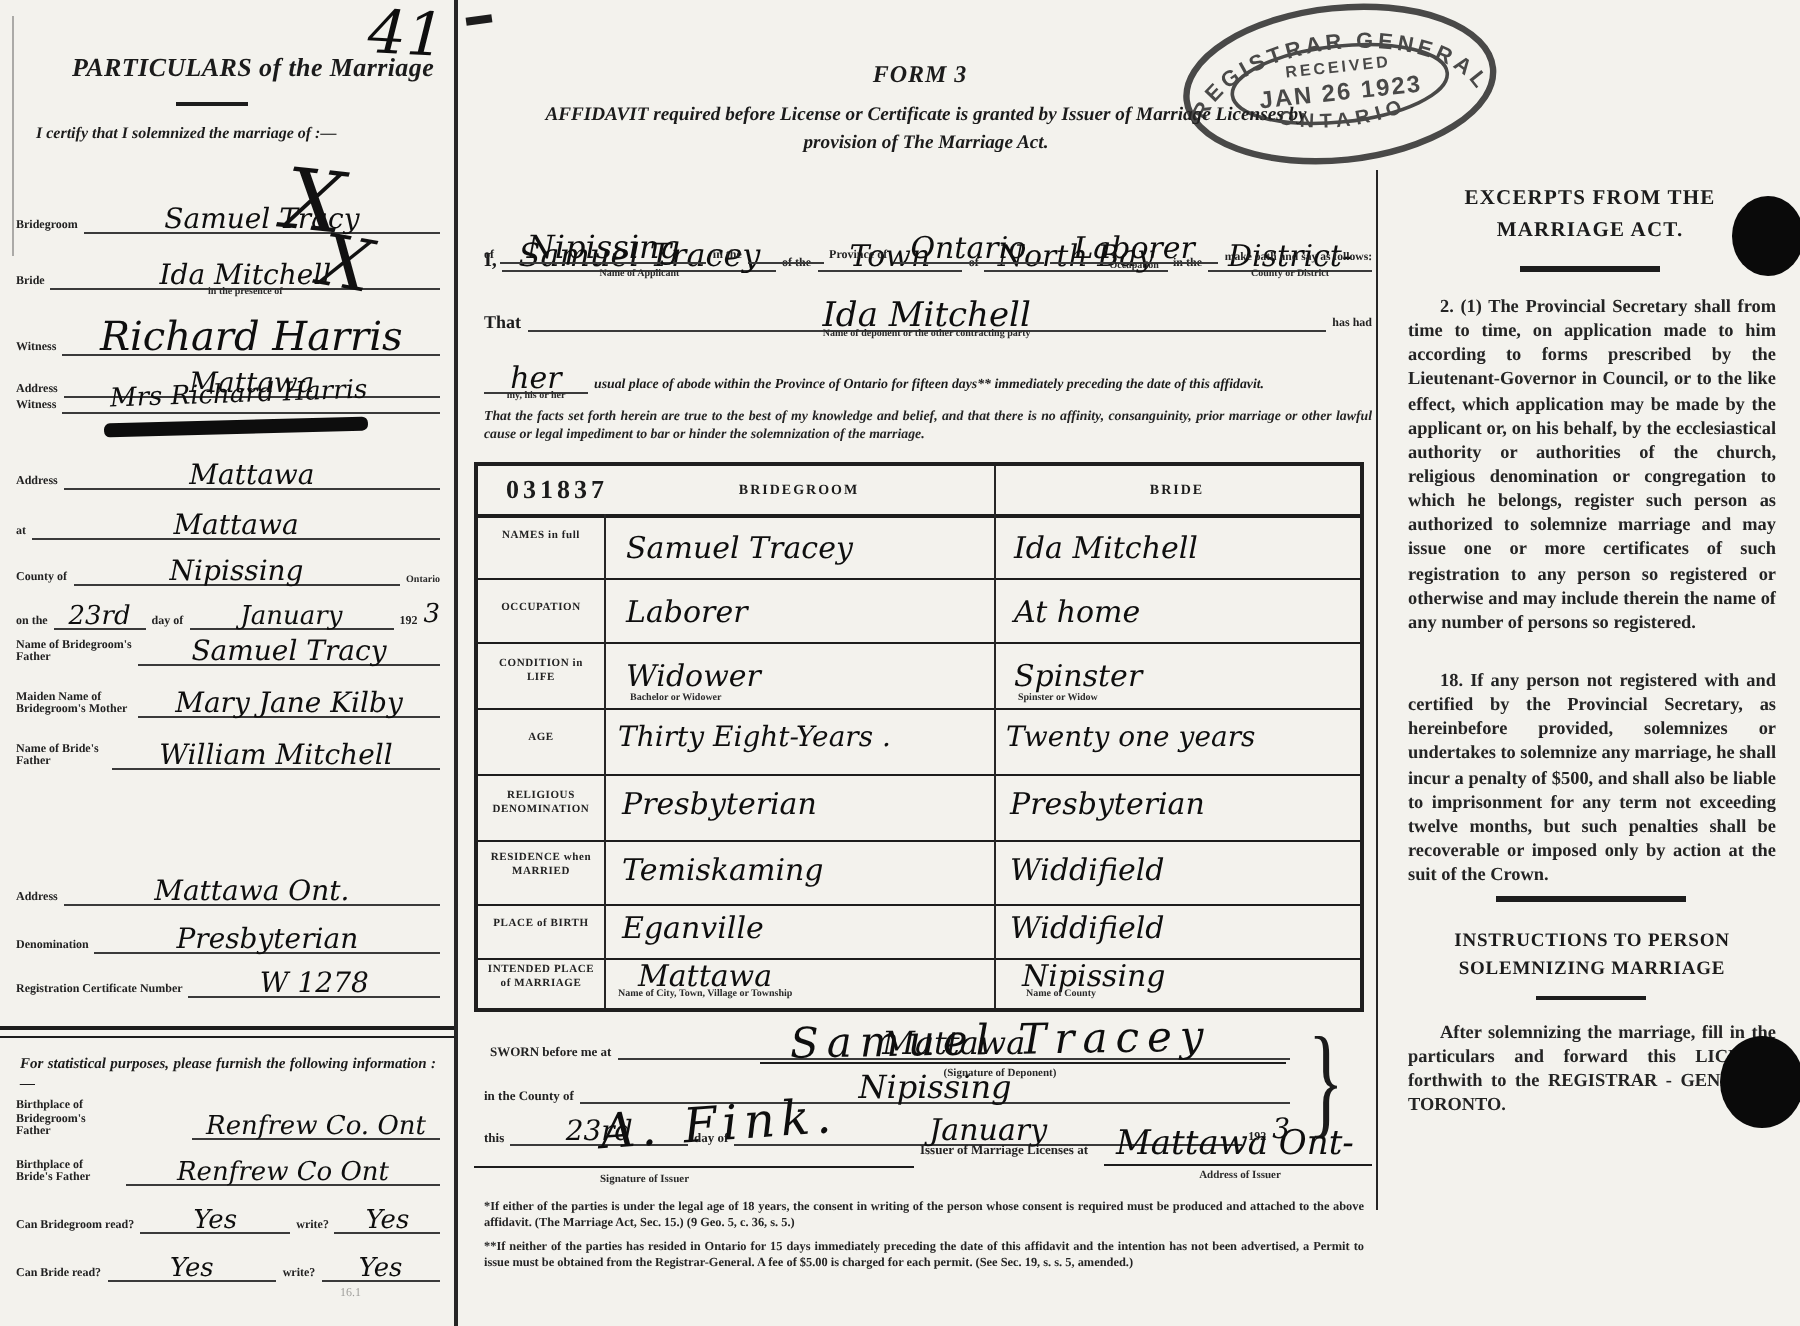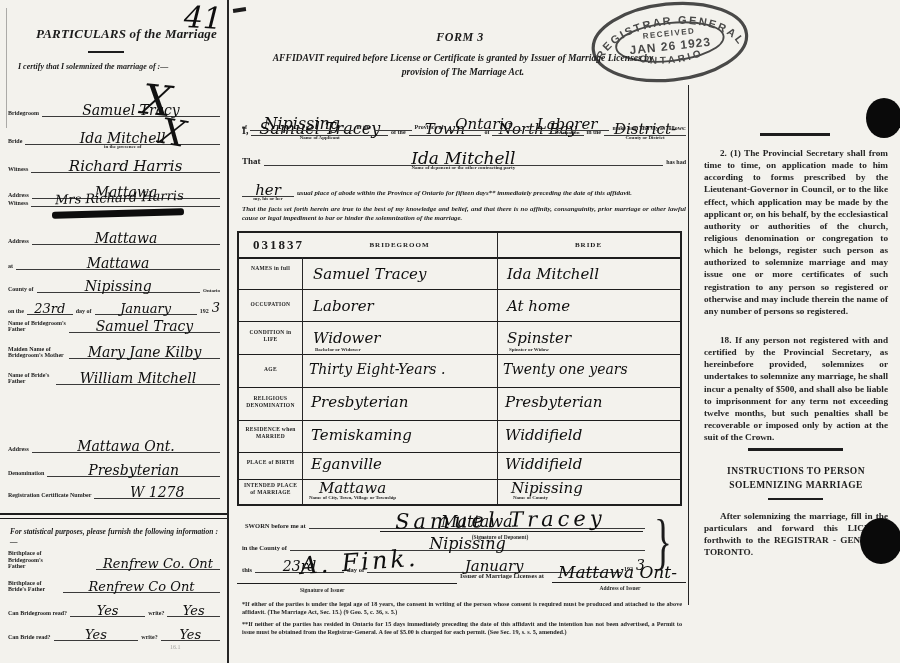--- a/index.html
+++ b/index.html
@@ -49,21 +49,21 @@
 
   <div class="fld" style="left:8px;top:128px;width:212px;">
     <span class="lbl">Bride</span>
     <span class="wline"><i class="hw" style="font-size:14px;">Ida Mitchell</i>
       <span class="sub">in the presence of</span></span>
   </div>
   <span class="xmark" style="left:160px;top:112px;font-size:36px;transform:rotate(10deg);">X</span>
 
   <div class="fld" style="left:8px;top:156px;width:212px;">
     <span class="lbl">Witness</span>
-    <span class="wline"><i class="hw" style="font-size:15px;">Richard Harris</i></span>
+    <span class="wline"><i class="hw" style="font-size:20px;">Richard Harris</i></span>
   </div>
 
   <div class="fld" style="left:8px;top:182px;width:212px;">
     <span class="lbl">Address</span>
     <span class="wline"><i class="hw" style="font-size:14px;">Mattawa</i></span>
   </div>
   <span class="abs hw" style="left:55px;top:190px;font-size:13px;transform:rotate(-2deg);">Mrs Richard Harris</span>
 
   <div class="fld" style="left:8px;top:200px;width:212px;">
     <span class="lbl">Witness</span>
@@ -283,20 +283,21 @@
   <div class="tiny abs ctr" style="left:430px;top:534px;width:140px;font-size:5.5px;">(Signature of Deponent)</div>
 
   <span class="lbl abs" style="left:460px;top:572px;font-size:6.5px;">Issuer of Marriage Licenses at</span>
   <i class="hw abs" style="left:558px;top:562px;font-size:17px;">Mattawa Ont-</i>
   <div class="rule" style="left:552px;top:582px;width:134px;height:1px;"></div>
   <div class="tiny abs ctr" style="left:570px;top:585px;width:100px;font-size:5.5px;">Address of Issuer</div>
 
   <div class="para" style="left:242px;top:600px;width:440px;font-size:6.2px;line-height:1.35;">*If either of the parties is under the legal age of 18 years, the consent in writing of the person whose consent is required must be produced and attached to the above affidavit.  (The Marriage Act, Sec. 15.)  (9 Geo. 5, c. 36, s. 5.)</div>
   <div class="para" style="left:242px;top:620px;width:440px;font-size:6.2px;line-height:1.35;">**If neither of the parties has resided in Ontario for 15 days immediately preceding the date of this affidavit and the intention has not been advertised, a Permit to issue must be obtained from the Registrar-General.  A fee of $5.00 is charged for each permit.      (See Sec. 19, s. s. 5, amended.)</div>
 
+  <div class="abs prt ctr" style="left:702px;top:92px;width:186px;font-size:10.5px;line-height:1.5;letter-spacing:.6px;">EXCERPTS FROM THE MARRIAGE ACT.</div>
   <div class="rule" style="left:760px;top:133px;width:70px;height:3px;"></div>
 
   <div class="para" style="left:704px;top:147px;width:184px;font-size:9.2px;line-height:1.32;text-indent:16px;">2.  (1) The Provincial Secretary shall from time to time, on application made to him according to forms prescribed by the Lieutenant-Governor in Council, or to the like effect, which application may be made by the applicant or, on his behalf, by the ecclesiastical authority or authorities of the church, religious denomination or congregation to which he belongs, register such person as authorized to solemnize marriage and may issue one or more certificates of such registration to any person so registered or otherwise and may include therein the name of any number of persons so registered.</div>
 
   <div class="para" style="left:704px;top:334px;width:184px;font-size:9.2px;line-height:1.32;text-indent:16px;">18. If any person not registered with and certified by the Provincial Secretary, as hereinbefore provided, solemnizes or undertakes to solemnize any marriage, he shall incur a penalty of $500, and shall also be liable to imprisonment for any term not exceeding twelve months, but such penalties shall be recoverable or imposed only by action at the suit of the Crown.</div>
 
   <div class="rule" style="left:748px;top:448px;width:95px;height:2.5px;"></div>
   <div class="abs prt ctr" style="left:706px;top:464px;width:180px;font-size:9.5px;line-height:1.5;letter-spacing:.4px;">INSTRUCTIONS TO PERSON SOLEMNIZING MARRIAGE</div>
   <div class="rule" style="left:768px;top:498px;width:55px;height:1.5px;"></div>
 

